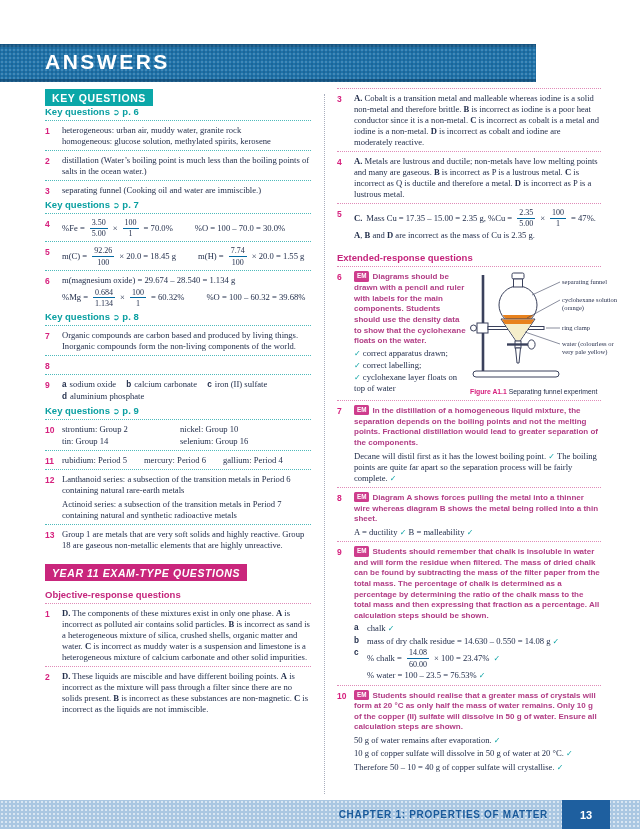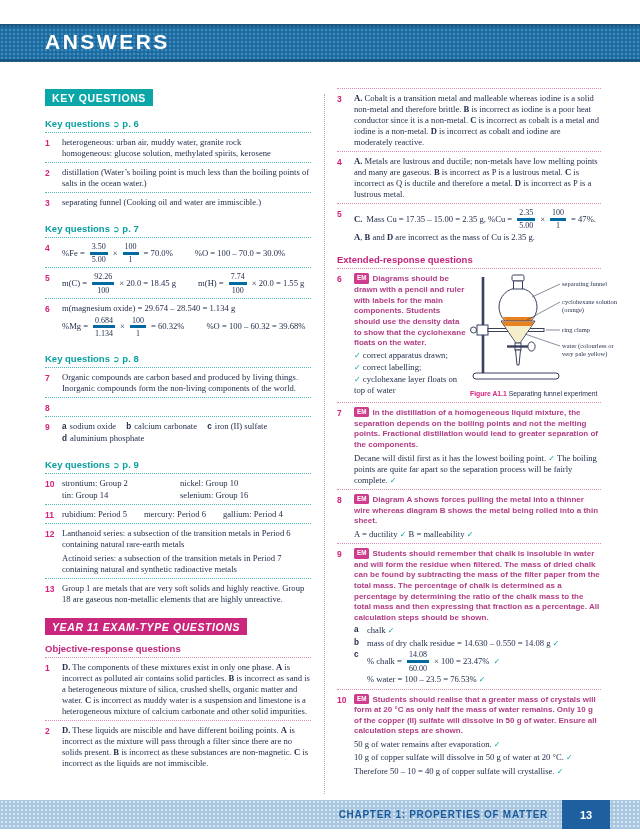--- a/index.html
+++ b/index.html
@@ -1,54 +1,54 @@
 <!DOCTYPE html>
 <html><head>
 <meta charset="utf-8">
 <style>
   html,body{margin:0;padding:0;background:#e9e9e9;}
   .page{position:relative;width:640px;height:836px;background:#ffffff;overflow:hidden;
         font-family:"Liberation Serif",serif;color:#232f4c;}
   
-  .header-bar{position:absolute;top:24px;left:0;width:640px;height:38px;
+  .header-bar{position:absolute;top:44px;left:0;width:536px;height:38px;
     background-color:#1f72a9;
     background-image:radial-gradient(rgba(255,255,255,0.16) 1px,transparent 1.2px),
                      radial-gradient(rgba(0,0,0,0.10) 1px,transparent 1.2px);
     background-size:4px 4px,4px 4px;background-position:0 0,2px 2px;
     box-shadow:inset 0 3px 0 rgba(10,40,70,0.35), inset 0 -3px 0 rgba(10,40,70,0.35);}
   .header-title{position:absolute;left:45px;top:6px;color:#fff;
     font-family:"Liberation Sans",sans-serif;font-weight:bold;font-size:21px;letter-spacing:2.5px;}
   
   .col{position:absolute;top:88px;}
   .col-left{left:45px;width:266px;}
   .col-right{left:337px;width:264px;}
   .divider{position:absolute;left:324px;top:94px;height:700px;width:0;border-left:1px dotted #a9aebd;}
   
   .badge{display:inline-block;color:#fff;font-family:"Liberation Sans",sans-serif;font-weight:bold;
     font-size:10.5px;letter-spacing:0.6px;padding:3px 7px 2px;}
   .badge-teal{background:#0ba7a8;}
   .badge-pink{background:#c9267c;margin-top:10px;font-style:italic;}
   .kq-heading{color:#0a9fa1;font-family:"Liberation Sans",sans-serif;font-weight:bold;
-    font-size:9.5px;margin:12px 0 3px;}
+    font-size:9.5px;margin:0 0 3px;}
   .pink-heading{color:#c4257c;font-family:"Liberation Sans",sans-serif;font-weight:bold;
     font-size:9.5px;margin:8px 0 3px;}
   .goto{font-family:"DejaVu Sans",sans-serif;font-size:8.5px;}
   
   .item{display:flex;border-top:1px dotted #4dbabb;padding:4px 0 3px;}
   .item.pink{border-top-color:#e08bb8;}
   .num{flex:none;width:17px;color:#d6217e;font-family:"Liberation Sans",sans-serif;
     font-weight:bold;font-size:8.5px;padding-top:1px;}
   .ibody{flex:1;font-size:8.6px;line-height:1.28;}
   .b{font-weight:bold;}
   .mt2{margin-top:2px;} .mt3{margin-top:3px;}
   
   .frow{display:flex;align-items:center;flex-wrap:wrap;column-gap:4px;}
   .gap{width:14px;}
   .frac{display:inline-block;text-align:center;font-size:8px;line-height:1.15;margin:0 1px;}
-  .frac .fn{display:block;border-bottom:3px solid #0369a1;padding:0 2px 0.5px;}
+  .frac .fn{display:block;border-bottom:1px solid #0369a1;padding:0 2px 0.5px;}
   .frac .fd{display:block;padding-top:0.5px;}
   
   .em{display:inline-block;background:#ce3d8d;color:#fff;font-family:"Liberation Sans",sans-serif;
     font-weight:bold;font-size:6.3px;padding:1px 3px;border-radius:1.5px;margin-right:3px;vertical-align:1px;}
   .em-text{color:#b13d85;font-family:"Liberation Sans",sans-serif;font-weight:bold;
     font-size:8px;line-height:1.33;}
   .check{color:#0aa2a4;font-family:"DejaVu Sans",sans-serif;font-weight:bold;font-size:8px;}
   .chk-line{margin-top:1px;}
   .sub{display:flex;margin-top:1.5px;}
   .sub-label{flex:none;width:13px;font-family:"Liberation Sans",sans-serif;font-weight:bold;

